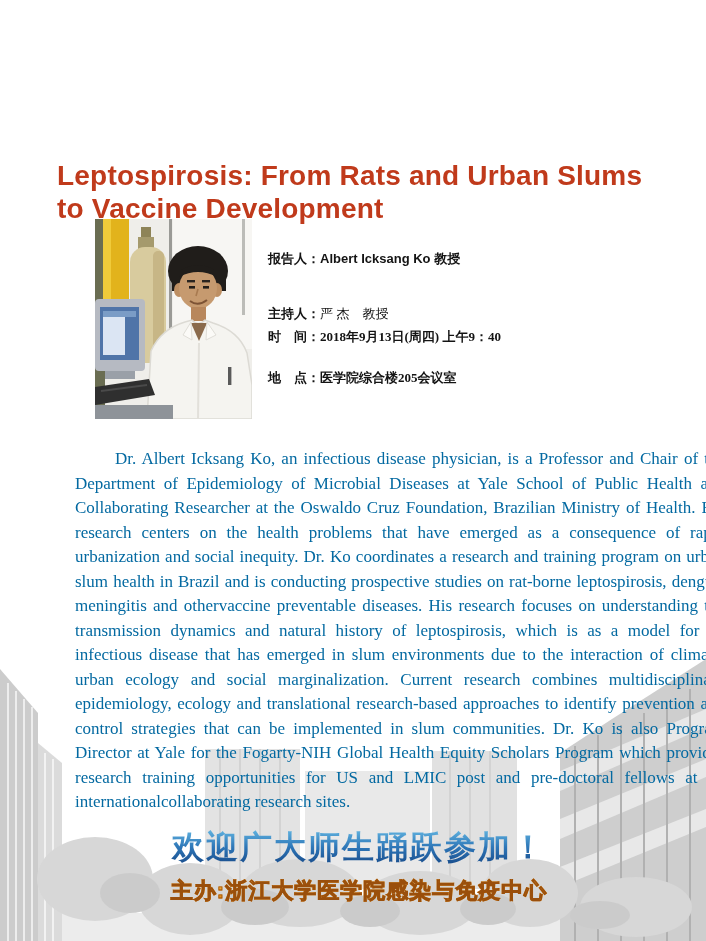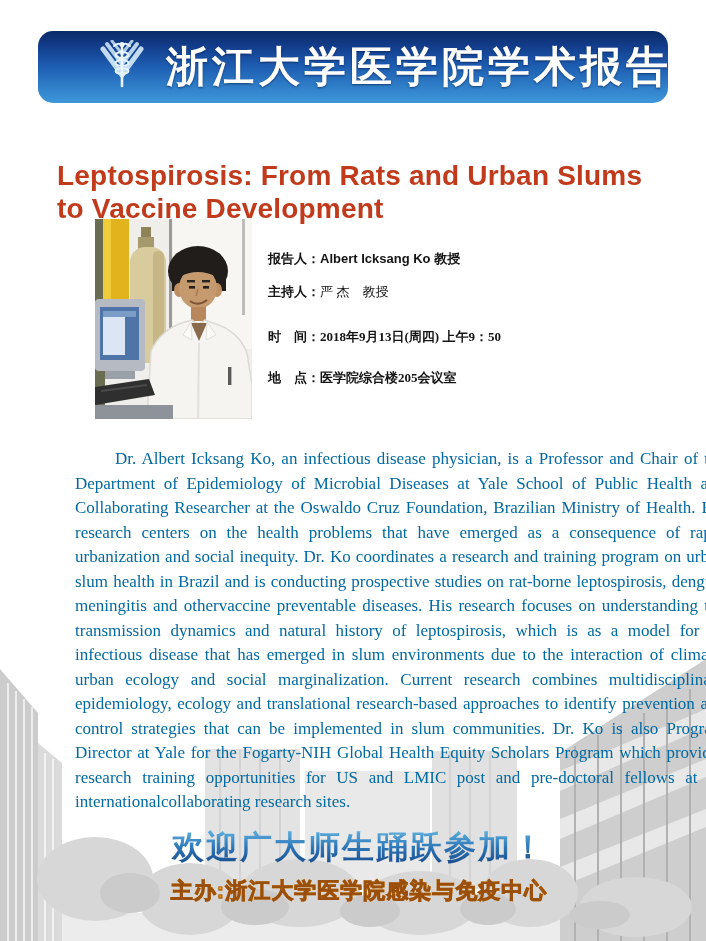--- a/index.html
+++ b/index.html
@@ -34,21 +34,21 @@
   .lecture-title{
     position:absolute;left:57px;top:140px;width:600px;
     color:#c03a1b;font-size:28px;font-weight:bold;line-height:1.2;
     letter-spacing:.2px;
   }
   
   .speaker-photo{position:absolute;left:95px;top:219px;width:157px;height:200px;}
   .info{position:absolute;left:268px;top:250px;width:410px;color:#141414;}
   .info-row{position:absolute;left:0;white-space:nowrap;font-size:13px;}
   .info-row.r0{top:0;}
-  .info-row.r1{top:33px;}
+  .info-row.r1{top:55px;}
   .info-row.r2{top:78px;}
   .info-row.r3{top:119px;text-align:right;}
   .info-label{font-weight:bold;}
   .info-name{font-weight:bold;font-family:"Liberation Sans",sans-serif;}
   .info-strong{font-weight:bold;font-family:"Liberation Serif",serif;}
   
   .bio{
     position:absolute;left:28px;top:430px;width:650px;
     font-family:"Liberation Serif",serif;
     font-size:17px;line-height:24.5px;color:#0369a1;
@@ -129,36 +129,20 @@
     </g>
     <g fill="#c6c6c6">
       <ellipse cx="130" cy="262" rx="30" ry="20"></ellipse>
       <ellipse cx="255" cy="276" rx="34" ry="18"></ellipse>
       <ellipse cx="370" cy="280" rx="30" ry="16"></ellipse>
       <ellipse cx="488" cy="278" rx="28" ry="16"></ellipse>
       <ellipse cx="600" cy="284" rx="30" ry="14"></ellipse>
     </g>
   </svg>
 
-  <div class="banner">
-    <svg class="banner-logo" viewBox="0 0 48 56" xmlns="http://www.w3.org/2000/svg" aria-hidden="true">
-      <g fill="none" stroke="#d6ecfb" stroke-linecap="round">
-        <path d="M5,9 L24,35 L43,9" stroke-width="5" opacity=".9"></path>
-        <path d="M9,4 L24,24 L39,4" stroke-width="4" opacity=".85"></path>
-        <path d="M14,1 L24,14 L34,1" stroke-width="3" opacity=".8"></path>
-        <line x1="24" y1="8" x2="24" y2="46" stroke-width="2.6" stroke="#eaf6ff"></line>
-        <ellipse cx="24" cy="15" rx="6.5" ry="3" stroke-width="1.8" stroke="#eaf6ff"></ellipse>
-        <ellipse cx="24" cy="23" rx="6.5" ry="3" stroke-width="1.8" stroke="#eaf6ff"></ellipse>
-        <ellipse cx="24" cy="31" rx="6.5" ry="3" stroke-width="1.8" stroke="#eaf6ff"></ellipse>
-        <path d="M16,6 Q20,2 24,5 Q28,2 32,6" stroke-width="1.8" stroke="#eaf6ff"></path>
-      </g>
-      <circle cx="24" cy="4.5" r="2.6" fill="#eaf6ff"></circle>
-    </svg>
-    <div class="banner-title">浙江大学医学院学术报告</div>
-  </div>
 
   <h1 class="lecture-title">Leptospirosis: From Rats and Urban Slums to Vaccine Development</h1>
 
   <svg class="speaker-photo" viewBox="0 0 157 200" xmlns="http://www.w3.org/2000/svg" aria-hidden="true">
     <rect width="157" height="200" fill="#efeeea"></rect>
     <rect x="78" y="0" width="79" height="130" fill="#f7f6f3"></rect>
 
     <rect x="0" y="0" width="10" height="200" fill="#6a6d52"></rect>
     <rect x="8" y="0" width="26" height="118" fill="#e2b31c"></rect>
     <rect x="8" y="0" width="8" height="118" fill="#f0cb3a"></rect>
@@ -205,21 +189,21 @@
   </svg>
 
   <div class="info">
     <div class="info-row r0">
       <span class="info-label">报告人：</span><span class="info-name">Albert Icksang Ko</span><span class="info-label"> 教授</span>
     </div>
     <div class="info-row r1">
       <span class="info-label">主持人：</span><span>严 杰　教授</span>
     </div>
     <div class="info-row r2">
-      <span class="info-label">时　间：</span><span class="info-strong">2018年9月13日(周四) 上午9：50</span>
+      <span class="info-label">时　间：</span><span class="info-strong">2018年9月13日(周四) 上午9：40</span>
     </div>
     <div class="info-row r3">
       <span class="info-label">地　点：</span><span class="info-strong">医学院综合楼205会议室</span>
     </div>
   </div>
 
   <p class="bio">Dr. Albert Icksang Ko, an infectious disease physician, is a Professor and Chair of the Department of Epidemiology of Microbial Diseases at Yale School of Public Health and Collaborating Researcher at the Oswaldo Cruz Foundation, Brazilian Ministry of Health. His research centers on the health problems that have emerged as a consequence of rapid urbanization and social inequity. Dr. Ko coordinates a research and training program on urban slum health in Brazil and is conducting prospective studies on rat-borne leptospirosis, dengue, meningitis and othervaccine preventable diseases. His research focuses on understanding the transmission dynamics and natural history of leptospirosis, which is as a model for an infectious disease that has emerged in slum environments due to the interaction of climate, urban ecology and social marginalization. Current research combines multidisciplinary epidemiology, ecology and translational research-based approaches to identify prevention and control strategies that can be implemented in slum communities. Dr. Ko is also Program Director at Yale for the Fogarty-NIH Global Health Equity Scholars Program which provides research training opportunities for US and LMIC post and pre-doctoral fellows at 21 internationalcollaborating research sites.</p>
 
   <div class="footer-welcome">欢迎广大师生踊跃参加！</div>
   <div class="footer-organizer">主办:浙江大学医学院感染与免疫中心</div>

